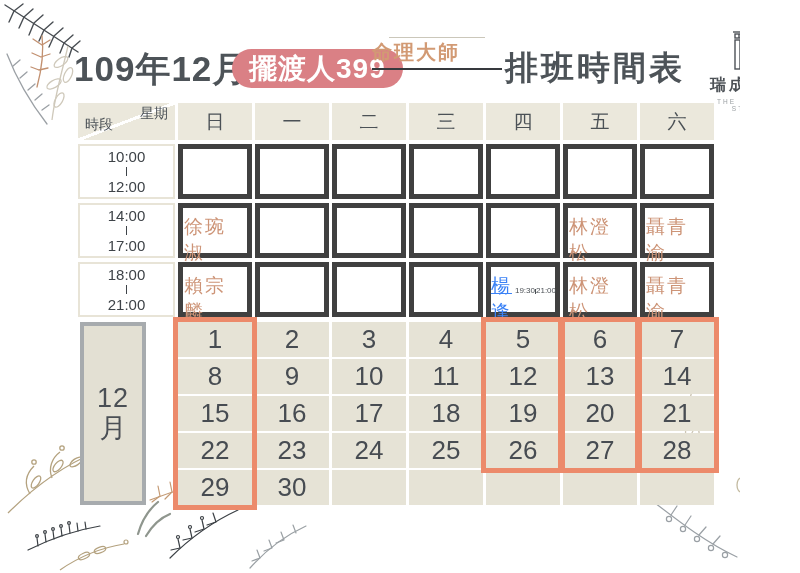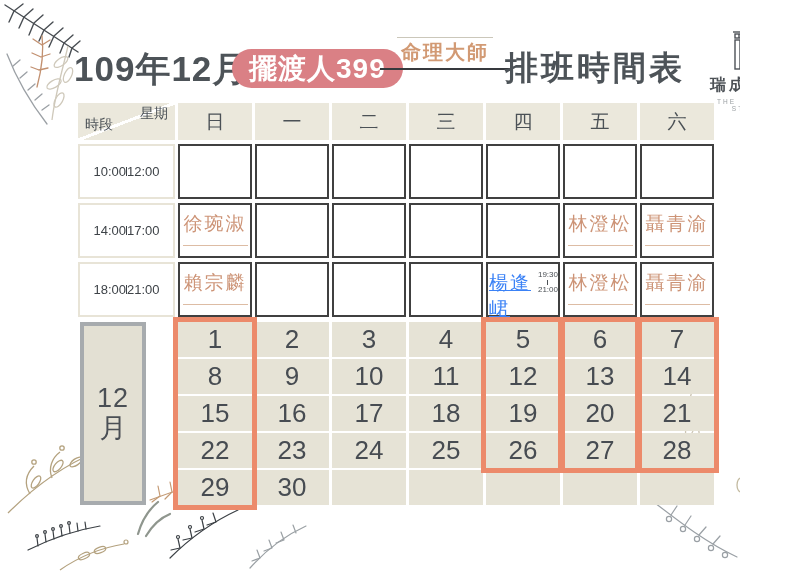--- a/index.html
+++ b/index.html
@@ -11,21 +11,21 @@
   .decor-tl{left:2px;top:2px;}
   .decor-bl{left:0px;top:438px;}
   .decor-br{left:645px;top:385px;}
 
   
   .title-month{position:absolute;left:74px;top:46px;font-size:35px;font-weight:600;
     color:#4d5358;letter-spacing:1px;z-index:2;}
   .badge{position:absolute;left:232px;top:49px;height:39px;padding:0 17px;border-radius:20px;
     background:#da8085;color:#ffffff;font-size:28px;font-weight:700;letter-spacing:1px;
     display:inline-flex;align-items:center;justify-content:center;z-index:2;}
-  .subtitle{position:absolute;left:380px;top:37px;width:130px;text-align:center;z-index:2;}
+  .subtitle{position:absolute;left:372px;top:37px;width:130px;text-align:left;z-index:2;}
   .subtitle .thin-rule{width:96px;height:1px;background:#cbc7ba;margin:0 auto 1px auto;}
   .subtitle .tag-top{display:block;font-size:20px;font-weight:700;color:#d29a74;letter-spacing:2px;}
   .subtitle .dark-rule{width:130px;height:2px;background:#36393d;margin:2px 0;}
   .subtitle .tag-bottom{display:block;font-size:20px;font-weight:700;color:#4f9f8a;letter-spacing:2px;}
   .title-main{position:absolute;left:505px;top:46px;font-size:33px;font-weight:600;
     color:#4d5358;letter-spacing:3px;z-index:2;}
 
   .logo{position:absolute;left:704px;top:27px;width:88px;text-align:center;z-index:2;}
   .logo .gate{display:block;margin:0 auto;}
   .logo .store-name{display:block;font-size:16px;font-weight:600;color:#4c5156;letter-spacing:3px;margin-top:2px;}
@@ -37,29 +37,29 @@
     column-gap:3px;row-gap:4px;}
   .cell{box-sizing:border-box;}
   .head{background:#ebe8dc;display:flex;align-items:center;justify-content:center;
     font-size:19px;color:#4b5156;font-weight:500;}
   .corner{position:relative;background:#ebe8dc;
     background-image:linear-gradient(to bottom right,
       transparent calc(50% - 1.5px),#ffffff calc(50% - 1.5px),
       #ffffff calc(50% + 1.5px),transparent calc(50% + 1.5px));}
   .corner-top{position:absolute;top:2px;right:7px;font-size:14px;color:#4b5156;margin-left:16px;}
   .corner-bottom{position:absolute;bottom:6px;left:7px;font-size:14px;color:#4b5156;}
-  .time{background:#ffffff;border:2px solid #e8e4d7;display:flex;flex-direction:row;
-    align-items:center;justify-content:center;font-size:13px;color:#3e4348;}
+  .time{background:#ffffff;border:2px solid #e8e4d7;display:flex;flex-direction:column;
+    align-items:center;justify-content:center;font-size:15px;color:#3e4348;}
   .tbar{width:1px;height:9px;background:#3e4348;margin:2px 0;}
-  .body{background:#ffffff;border:2px solid #404040;display:flex;
+  .body{background:#ffffff;border:5px solid #404040;display:flex;
     justify-content:center;align-items:flex-start;padding-top:6px;}
   .pname{font-size:19px;letter-spacing:2px;padding:0 1px 8px 1px;border-bottom:1.5px solid;}
   .salmon{color:#cd9477;border-color:#ddbca4;}
   .teal{color:#3b82f6;border-color:#b9d4c9;text-decoration:underline;}
-  .mini{display:flex;flex-direction:column;align-items:center;margin-left:2px;margin-top:1px;
+  .mini{display:flex;flex-direction:row;align-items:center;margin-left:2px;margin-top:14px;
     font-size:8px;line-height:1.05;color:#4a4f54;}
   .mini-bar{width:1px;height:5px;background:#4a4f54;margin:1px 0;}
 
   
   .month-box{position:absolute;left:80px;top:322px;width:66px;height:183px;box-sizing:border-box;
     background:#e3e0d3;border:4px solid #a7abae;z-index:1;display:flex;flex-direction:column;
     align-items:center;justify-content:center;color:#4a4f55;}
   .month-box .mnum{font-size:27px;line-height:1.1;letter-spacing:1px;}
   .month-box .mchar{font-size:27px;line-height:1.1;}
   .cal-grid{position:absolute;left:178px;top:322px;z-index:1;display:grid;

